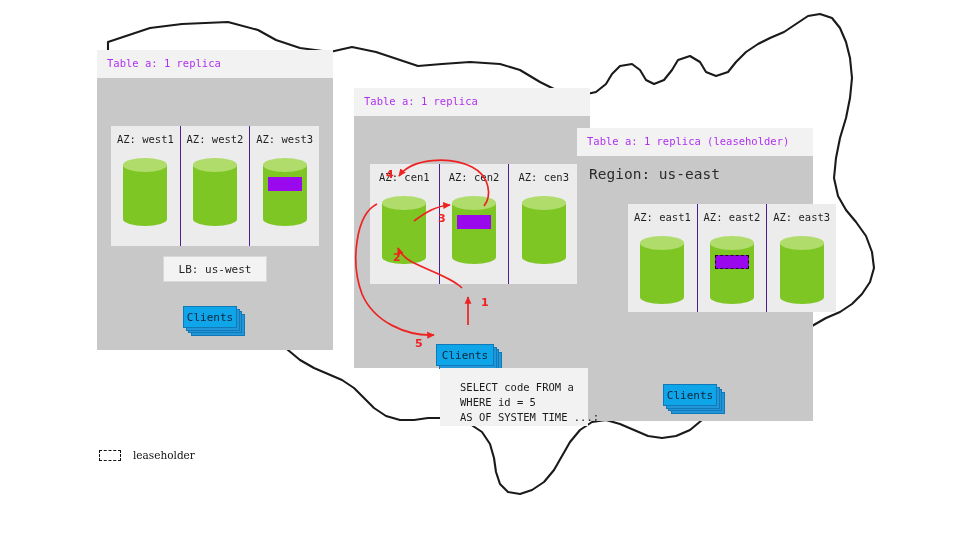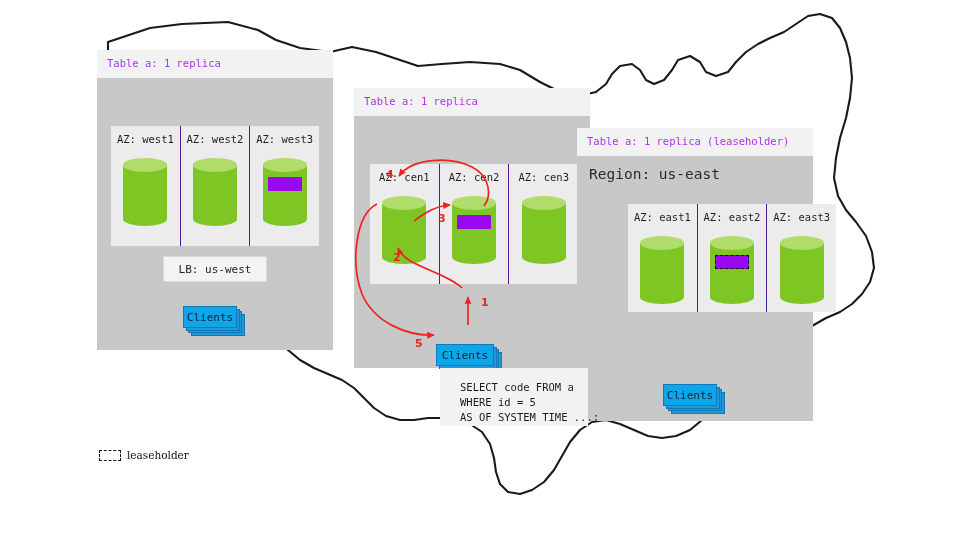--- a/index.html
+++ b/index.html
@@ -103,21 +103,21 @@
 
   
   .sqlbox{
     position:absolute;background:#f2f2f2;
     font-size:10.5px;color:#1b1b1b;line-height:15px;
     padding:12px 0 12px 20px;box-sizing:border-box;white-space:pre;
     z-index:6;
   }
 
   
-  .legend{position:absolute;z-index:8;display:flex;align-items:center;gap:6px;}
+  .legend{position:absolute;z-index:8;display:flex;align-items:center;gap:12px;}
   .legend .swatch{
     width:22px;height:11px;border:1.6px dashed #111;background:transparent;
     box-sizing:border-box;
   }
   .legend .ltext{font-size:10.5px;color:#111;
     font-family:"DejaVu Serif","Liberation Serif",serif;}
 
   
   #arrows{position:absolute;left:0;top:0;width:960px;height:540px;z-index:9;}
   .step-num{

